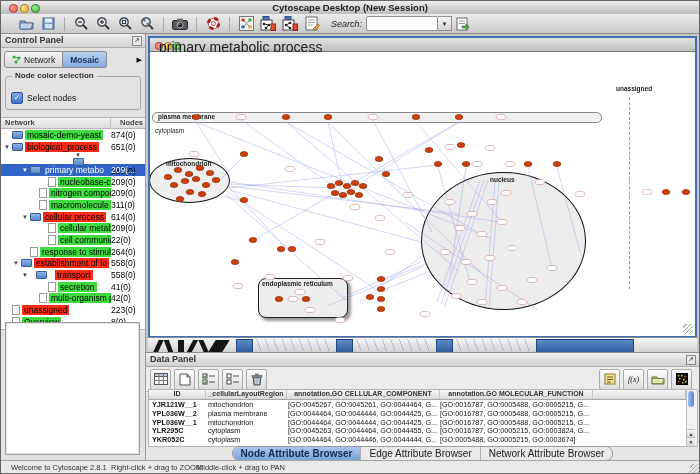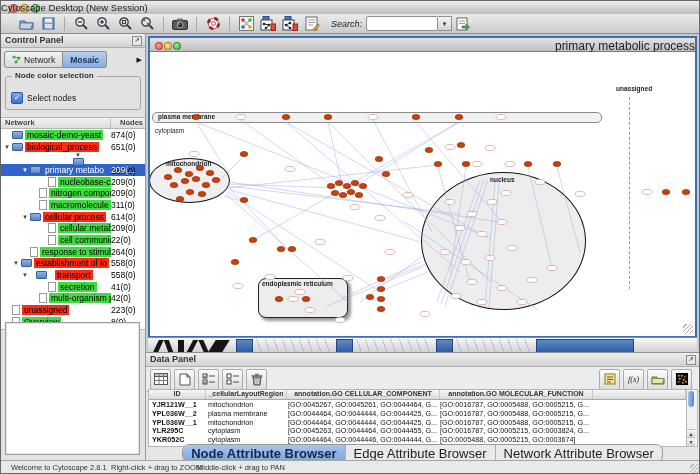--- a/index.html
+++ b/index.html
@@ -4,21 +4,21 @@
 <style>
   html,body{margin:0;padding:0;}
   body{font-family:"Liberation Sans",sans-serif;background:#999;}
   .app{position:relative;width:700px;height:474px;background:#d4d4d4;overflow:hidden;border:1px solid #666;box-sizing:border-box;}
   
   .titlebar{position:absolute;top:0;left:0;right:0;height:13px;background:linear-gradient(#ededed,#bdbdbd);border-bottom:1px solid #7f7f7f;}
   .tl{position:absolute;top:3px;width:7px;height:7px;border-radius:50%;border:0.5px solid rgba(0,0,0,.35);}
   .tl.r{left:8px;background:radial-gradient(circle at 35% 30%,#ff9a93,#f95248);}
   .tl.y{left:19px;background:radial-gradient(circle at 35% 30%,#ffe08a,#f5b127);}
   .tl.g{left:30px;background:radial-gradient(circle at 35% 30%,#9ee998,#33b52e);}
-  .wtitle{position:absolute;top:1px;left:0;right:0;text-align:left;font-size:9.5px;font-weight:normal;color:#222;}
+  .wtitle{position:absolute;top:1px;left:0;right:0;text-align:center;font-size:9.5px;font-weight:bold;color:#222;}
   
   .toolbar{position:absolute;top:13px;left:0;right:0;height:20px;background:linear-gradient(#ececec,#cacaca);border-bottom:1px solid #8e8e8e;display:flex;align-items:center;padding-left:14px;box-sizing:border-box;}
   .tbtn{width:20px;height:17px;display:flex;align-items:center;justify-content:center;margin:0 1px;}
   .tsep{width:1px;height:14px;background:#a7a7a7;margin:0 5px;}
   .searchlbl{font-size:9px;color:#222;margin:0 4px 0 8px;font-style:italic;}
   .searchbox{width:66px;height:13px;background:#fff;border:1px solid #8f8f8f;border-radius:2px;font-size:8px;padding:0 2px;}
   .searchdrop{width:13px;height:13px;border:1px solid #8f8f8f;border-left:none;background:linear-gradient(#f6f6f6,#d4d4d4);font-size:6px;color:#333;display:flex;align-items:center;justify-content:center;}
   
   .main{position:absolute;top:33px;left:0;right:0;bottom:12px;}
   .cp{position:absolute;top:0;left:0;width:145px;bottom:0;background:#e2e2e2;border-right:1px solid #9a9a9a;box-sizing:border-box;}
@@ -53,21 +53,21 @@
   .tlabel.green{background:#3edc3e;color:#000;}
   .tlabel.red{background:#fb2c16;color:#000;}
   .sel .tlabel{background:none;color:#fff;}
   .tcount{margin-left:auto;flex-shrink:0;width:34px;text-align:left;overflow:hidden;}
   .overview{position:absolute;left:4px;right:5px;top:288px;bottom:6px;background:#fff;border:1px solid #9c9c9c;box-shadow:inset 0 0 0 1px #e5e5e5;}
   
   .mdi{position:absolute;top:0;left:0;right:0;height:318px;background:#c9c9c9;}
   .iwin{position:absolute;top:2px;left:2px;right:2px;height:301px;border:2px solid #3e6fb2;background:#fff;box-sizing:border-box;}
   .ititle{height:13px;background:linear-gradient(#e3e3e3,#bfbfbf);border-bottom:1px solid #7b7b7b;position:relative;}
   .itl{position:absolute;top:3.5px;width:6px;height:6px;border-radius:50%;border:0.5px solid rgba(0,0,0,.35);}
-  .ititle .t{position:absolute;top:1px;left:0;right:0;text-align:right;font-size:12px;color:#222;}
+  .ititle .t{position:absolute;top:1px;left:9px;right:0;text-align:left;font-size:14px;color:#222;}
   .canvas{position:relative;width:100%;height:284px;background:#fff;overflow:hidden;}
   .comp{position:absolute;box-sizing:border-box;}
   .band{left:2px;top:60px;width:450px;height:11px;border:1px solid #8a8a8a;border-radius:5px;background:#f1f1f1;}
   .mito{left:-1px;top:106px;width:81px;height:45px;border:1.5px solid #111;border-radius:50%;background:#efefef;}
   .nucleus{left:271px;top:120px;width:165px;height:138px;border:1.6px solid #111;border-radius:50%;background:#ededed;}
   .er{left:108px;top:226px;width:90px;height:40px;border:1.2px solid #222;border-radius:8px;background:#ededed;box-shadow:2.5px 2.5px 3px rgba(0,0,0,.4);}
   .dash{left:479px;top:45px;width:0;height:192px;border-left:1px dashed #999;}
   .clabel{position:absolute;font-size:6.5px;font-weight:bold;color:#222;white-space:nowrap;}
   .netsvg{position:absolute;left:0;top:0;pointer-events:none;}
   .grip{position:absolute;right:2px;bottom:2px;width:10px;height:10px;background:repeating-linear-gradient(135deg,transparent 0 2px,#aaa 2px 3px);}
@@ -88,21 +88,21 @@
   .c0{width:56px;flex-shrink:0;font-weight:bold;}
   .c1{width:80px;flex-shrink:0;}
   .c2{width:152px;flex-shrink:0;}
   .c3{width:152px;flex-shrink:0;}
   .c4{flex:1;}
   .vscroll{position:absolute;right:1px;top:36px;bottom:14px;width:10px;background:#f2f2f2;border:1px solid #bbb;}
   .vthumb{position:absolute;top:1px;left:1px;width:6px;height:16px;border-radius:3px;background:linear-gradient(90deg,#9ec0ee,#5585d2);}
   .varrow{position:absolute;left:0;width:8px;height:8px;font-size:5px;text-align:center;line-height:8px;color:#333;background:linear-gradient(#f4f4f4,#d5d5d5);border-top:1px solid #bbb;}
   .dptabs{position:absolute;left:0;right:0;bottom:1px;height:13px;display:flex;justify-content:center;align-items:center;}
   .seg{display:flex;border:1px solid #9a9a9a;border-radius:7px;overflow:hidden;background:#e9e9e9;}
-  .seg .tab{font-size:13px;color:#222;padding:1px 8px;border-right:1px solid #b0b0b0;}
+  .seg .tab{font-size:10px;color:#222;padding:1px 8px;border-right:1px solid #b0b0b0;}
   .seg .tab:last-child{border-right:none;}
   .seg .tab.sel{background:linear-gradient(#a9c6ec,#7aa3da);font-weight:bold;color:#10294f;}
   
   .statusbar{position:absolute;left:0;right:0;bottom:0;height:12px;background:#e9e9e9;border-top:1px solid #a5a5a5;font-size:7.5px;color:#333;}
   .statusbar span{position:absolute;top:1.5px;}
   .sgrip{position:absolute;right:0;bottom:0;width:9px;height:9px;background:repeating-linear-gradient(135deg,transparent 0 2px,#b0b0b0 2px 3px);}
   svg{display:block;}
 </style>
 </head>
 <body>

